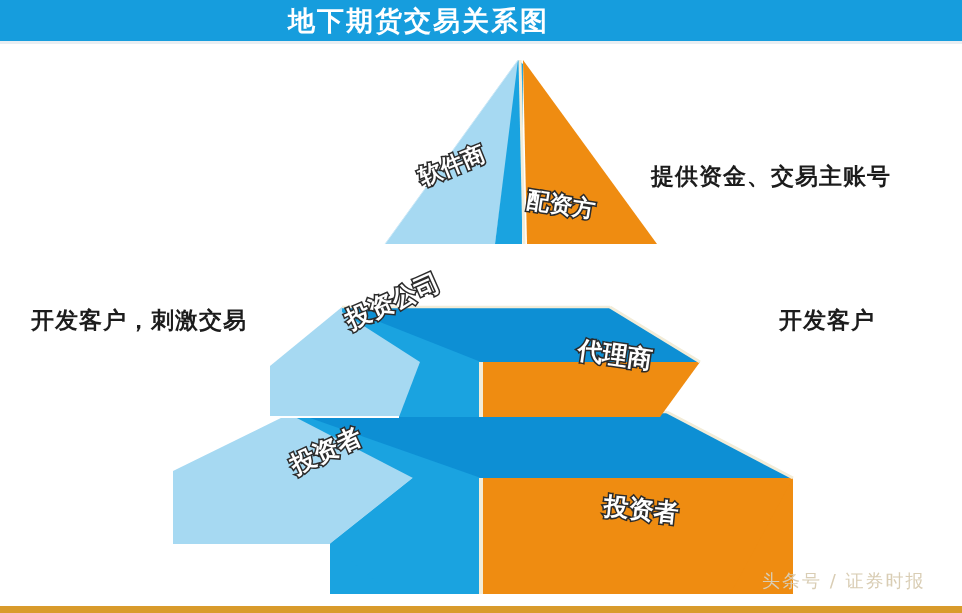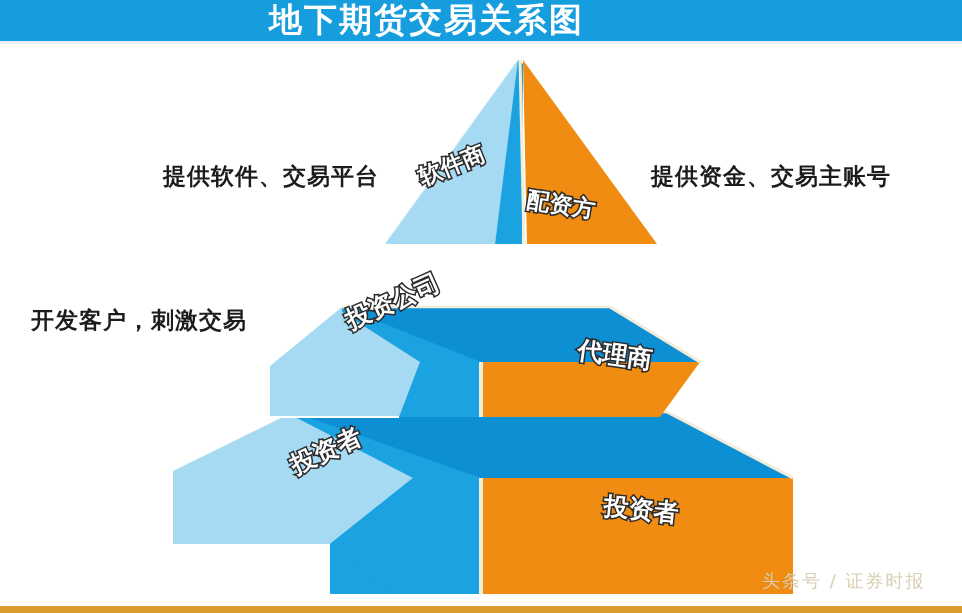--- a/index.html
+++ b/index.html
@@ -13,24 +13,23 @@
   #stage{position:relative;width:962px;height:613px;overflow:hidden;background:#fff;}
 
   
   .title-bar{
     position:absolute;left:0;top:0;width:962px;height:41px;
     background:#169ddd;
   }
   .title-bar .title-text{
     position:absolute;left:0;top:0;width:837px;height:41px;
     display:flex;align-items:center;justify-content:center;
-    color:#ffffff;font-size:33px;font-weight:bold;
+    color:#ffffff;font-size:27px;font-weight:bold;
     letter-spacing:2px;
     font-family:"DejaVu Sans","Liberation Sans",sans-serif;
-    padding-left:8px;
   }
   .title-underline{
     position:absolute;left:0;top:41px;width:962px;height:3px;background:#e9eef2;
   }
 
   
   #pyramid-svg{position:absolute;left:0;top:44px;width:962px;height:550px;}
 
   
   .caption{
@@ -127,23 +126,23 @@
 
     <polygon points="518,16 495,200 522,200 523,20" fill="#1aa3e0"></polygon>
 
     <polygon points="523,16 657,200 527,200" fill="#ef8c11"></polygon>
 
     <polyline points="520,16 524,200" stroke="#f2ecd8" stroke-width="3" fill="none"></polyline>
     <polyline points="518,16 385,200" stroke="#cfe9f7" stroke-width="1" fill="none"></polyline>
 
   </svg>
 
-  <div class="caption" id="cap-tl">提供软件、交易平台</div>
   <div class="caption" id="cap-tr">提供资金、交易主账号</div>
   <div class="caption" id="cap-ml">开发客户，刺激交易</div>
+  <div class="caption" id="cap-mr">开发客户</div>
 
   <div class="tier-label" id="lbl-t1-l">软件商</div>
   <div class="tier-label" id="lbl-t1-r">配资方</div>
 
   <div class="tier-label" id="lbl-t2-l">投资公司</div>
   <div class="tier-label" id="lbl-t2-r">代理商</div>
 
   <div class="tier-label" id="lbl-t3-l">投资者</div>
   <div class="tier-label" id="lbl-t3-r">投资者</div>
 

